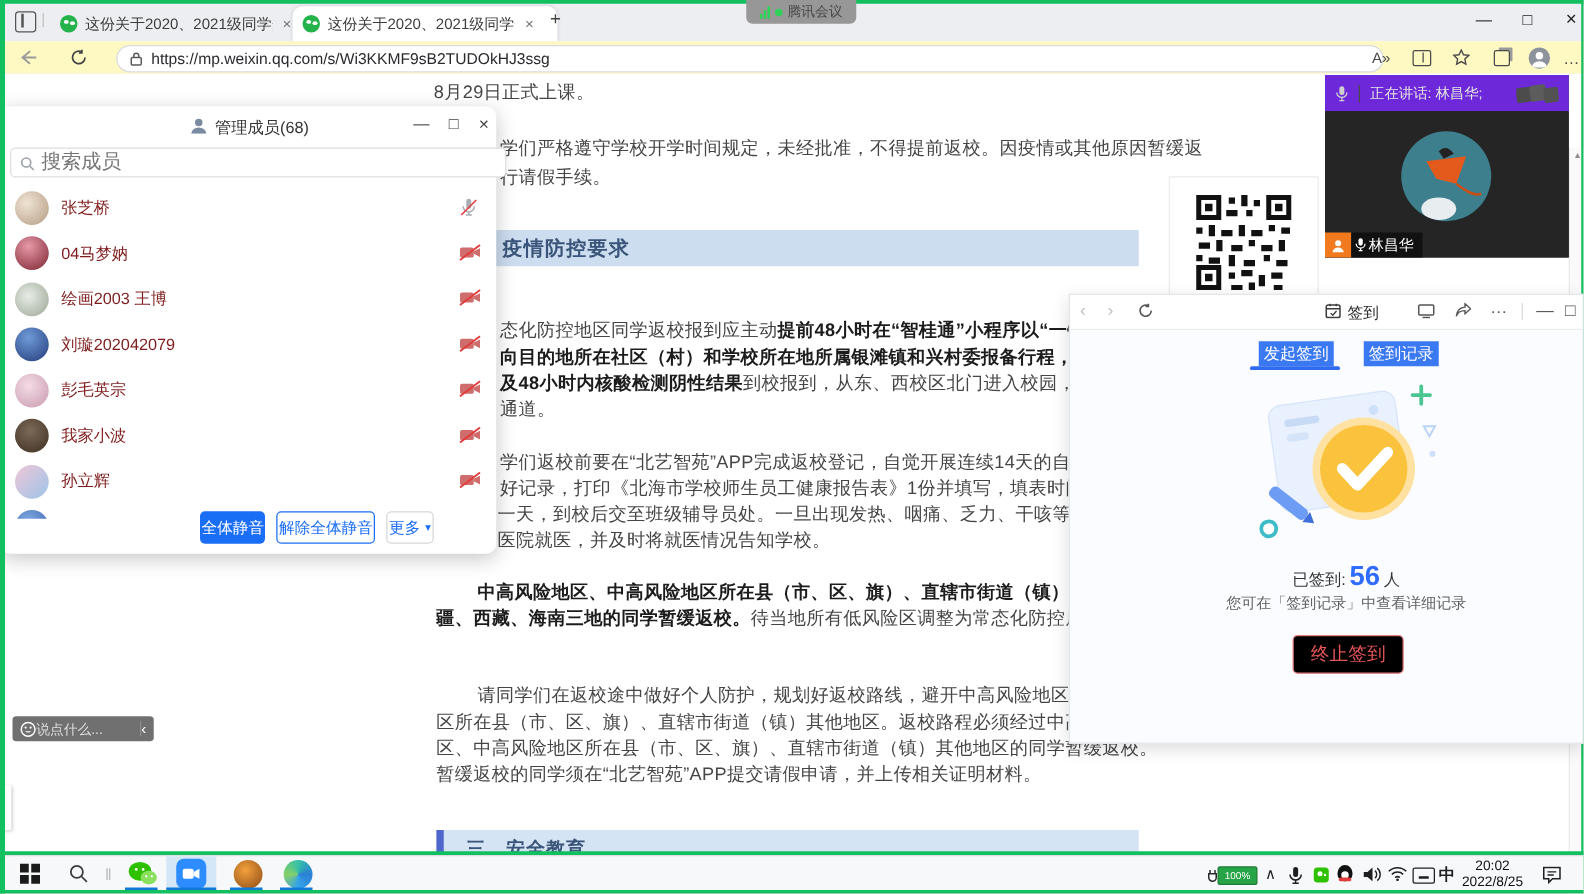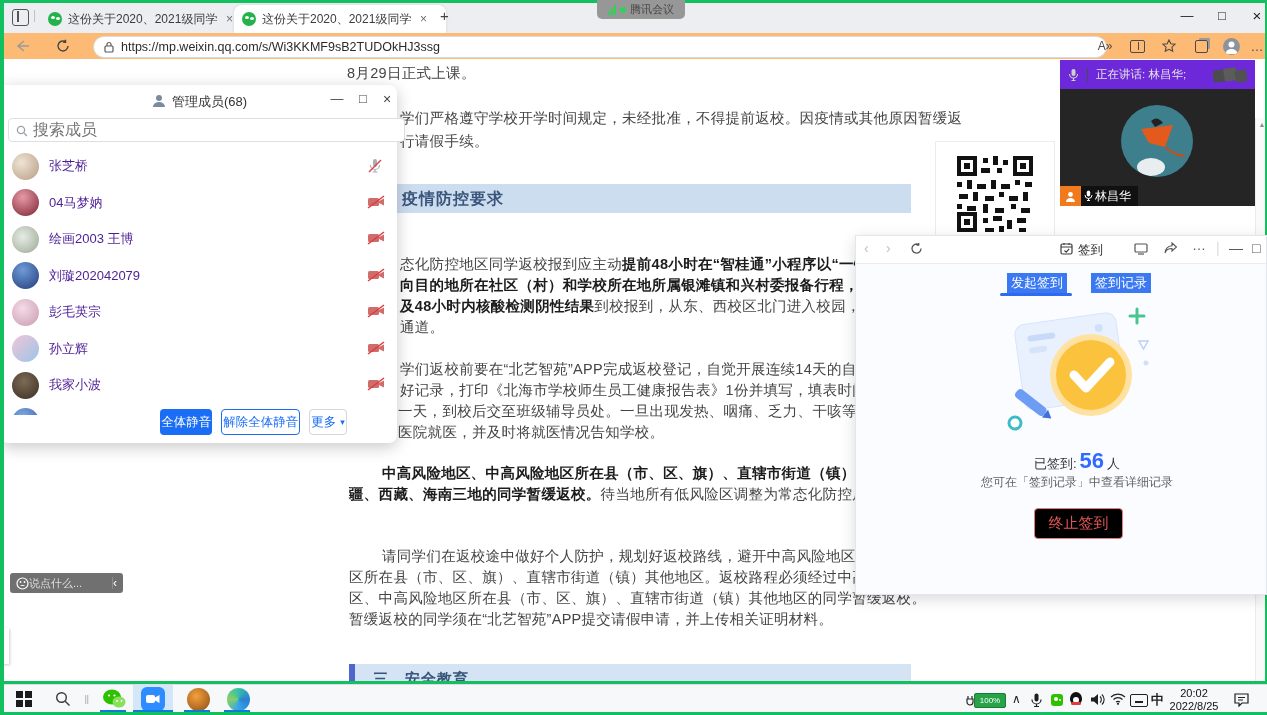--- a/index.html
+++ b/index.html
@@ -10,21 +10,21 @@
 
   
   .tabbar{position:absolute;left:0;top:0;width:1267px;height:33px;background:#eceef1;}
   .tab{position:absolute;top:5px;height:28px;display:flex;align-items:center;gap:6px;padding:0 8px;font-size:12px;color:#3c3c3c;}
   .tab.active{background:#fff;border-radius:8px 8px 0 0;box-shadow:0 0 3px rgba(0,0,0,.12);}
   .favicon{width:14px;height:14px;border-radius:50%;background:#23b34a;position:relative;flex:0 0 auto;}
   .favicon:after{content:"";position:absolute;left:3px;top:4px;width:4px;height:3px;border-radius:50%;background:#fff;box-shadow:5px 1px 0 0 #fff;}
   .tabtitle{max-width:150px;overflow:hidden;text-overflow:clip;white-space:nowrap;}
   .tabclose{color:#707070;font-size:12px;margin-left:2px;}
   .winctl{position:absolute;top:4px;font-size:13px;color:#222;width:30px;text-align:center;line-height:24px;}
-  .toolbar{position:absolute;left:0;top:33px;width:1267px;height:26px;background:#fdba74;border-bottom:1px solid #e2e4e8;}
+  .toolbar{position:absolute;left:0;top:33px;width:1267px;height:26px;background:#fef9c3;border-bottom:1px solid #e2e4e8;}
   .addr{position:absolute;left:93px;top:3px;width:992px;height:20px;background:#fff;border:1px solid #d9dbde;border-radius:11px;display:flex;align-items:center;padding:0 10px;gap:7px;}
   .url{font-size:12.5px;color:#2a2a2e;}
   .tbicon{position:absolute;top:3px;width:22px;height:20px;display:flex;align-items:center;justify-content:center;color:#4a4a4a;font-size:13px;}
 
   
   .page{position:absolute;left:0;top:59px;width:1267px;height:623px;background:#fff;z-index:1;}
   .al{position:absolute;font-size:14.5px;color:#454545;white-space:nowrap;letter-spacing:.3px;}
   .al b{color:#1c1c1c;}
   .banner{position:absolute;background:#cdddf0;}
   .banner .btext{font-size:16px;font-weight:bold;color:#3a5579;letter-spacing:1px;}
@@ -39,21 +39,21 @@
   
   .mpanel{position:absolute;left:0;top:85px;width:397px;height:358px;background:#fff;border-radius:0 8px 8px 8px;
           box-shadow:0 4px 16px rgba(0,0,0,.22);z-index:40;}
   .mtitle{font-size:13px;color:#333;}
   .mctl{position:absolute;top:6px;width:22px;text-align:center;font-size:13px;color:#444;}
   .msearch{position:absolute;left:8px;top:33px;width:365px;height:22px;border:1px solid #dcdfe3;border-radius:4px;
            font-size:16px;color:#333;padding:0 6px 0 24px;outline:none;font-family:inherit;}
   .mlist{position:absolute;left:0;top:63px;width:397px;height:267px;overflow:hidden;}
   .mrow{height:36.5px;display:flex;align-items:center;padding:0 12px;}
   .mavatar{width:27px;height:27px;border-radius:50%;flex:0 0 auto;margin-right:10px;}
-  .mname{font-size:13px;color:#4c1d95;flex:1;}
+  .mname{font-size:13px;color:#7f1d1d;flex:1;}
   .micon{width:18px;height:16px;position:relative;flex:0 0 auto;}
   .mfooter{position:absolute;left:0;bottom:0;width:397px;height:42px;display:flex;align-items:center;justify-content:center;gap:9px;padding-left:110px;box-sizing:border-box;}
   .btn{height:26px;border-radius:4px;font-size:12.5px;display:flex;align-items:center;justify-content:center;padding:0 1px;box-sizing:border-box;}
   .btn-primary{background:#1a6df5;color:#fff;}
   .btn-outline{background:#fff;color:#1a6df5;border:1px solid #1a6df5;}
   .btn-more{background:#fff;color:#1a6df5;border:1px solid #d4d7db;gap:4px;}
 
   
   .vpanel{position:absolute;left:1060px;top:60px;width:195px;height:146px;z-index:40;background:#232323;}
   .vheader{position:absolute;left:0;top:0;width:195px;height:29px;background:#6d28d9;display:flex;align-items:center;padding:0 8px;box-sizing:border-box;gap:8px;}
@@ -330,33 +330,33 @@
         <span class="mname">彭毛英宗</span>
         <div class="micon">
           <svg width="18" height="14" viewBox="0 0 18 14">
               <rect x="1" y="3" width="11" height="8" rx="1.5" fill="#cf6d6d"></rect>
               <path d="M12 6 L17 3.5 V10.5 L12 8 z" fill="#cf6d6d"></path>
               <path d="M1 13 L17 1" stroke="#e03b3b" stroke-width="1.5"></path>
             </svg>
         </div>
       </div>
       <div class="mrow">
-        <div class="mavatar" style="background:linear-gradient(135deg,#f0c6d8,#9cc4e8);"></div>
-        <span class="mname">孙立辉</span>
+        <div class="mavatar" style="background:radial-gradient(circle at 45% 35%,#7d6a57,#3c2e22);"></div>
+        <span class="mname">我家小波</span>
         <div class="micon">
           <svg width="18" height="14" viewBox="0 0 18 14">
               <rect x="1" y="3" width="11" height="8" rx="1.5" fill="#cf6d6d"></rect>
               <path d="M12 6 L17 3.5 V10.5 L12 8 z" fill="#cf6d6d"></path>
               <path d="M1 13 L17 1" stroke="#e03b3b" stroke-width="1.5"></path>
             </svg>
         </div>
       </div>
       <div class="mrow">
-        <div class="mavatar" style="background:radial-gradient(circle at 45% 35%,#7d6a57,#3c2e22);"></div>
-        <span class="mname">我家小波</span>
+        <div class="mavatar" style="background:linear-gradient(135deg,#f0c6d8,#9cc4e8);"></div>
+        <span class="mname">孙立辉</span>
         <div class="micon">
           <svg width="18" height="14" viewBox="0 0 18 14">
               <rect x="1" y="3" width="11" height="8" rx="1.5" fill="#cf6d6d"></rect>
               <path d="M12 6 L17 3.5 V10.5 L12 8 z" fill="#cf6d6d"></path>
               <path d="M1 13 L17 1" stroke="#e03b3b" stroke-width="1.5"></path>
             </svg>
         </div>
       </div>
       <div class="mrow">
         <div class="mavatar" style="background:radial-gradient(circle at 40% 30%,#7fa8e0,#2f5aa8);"></div>

